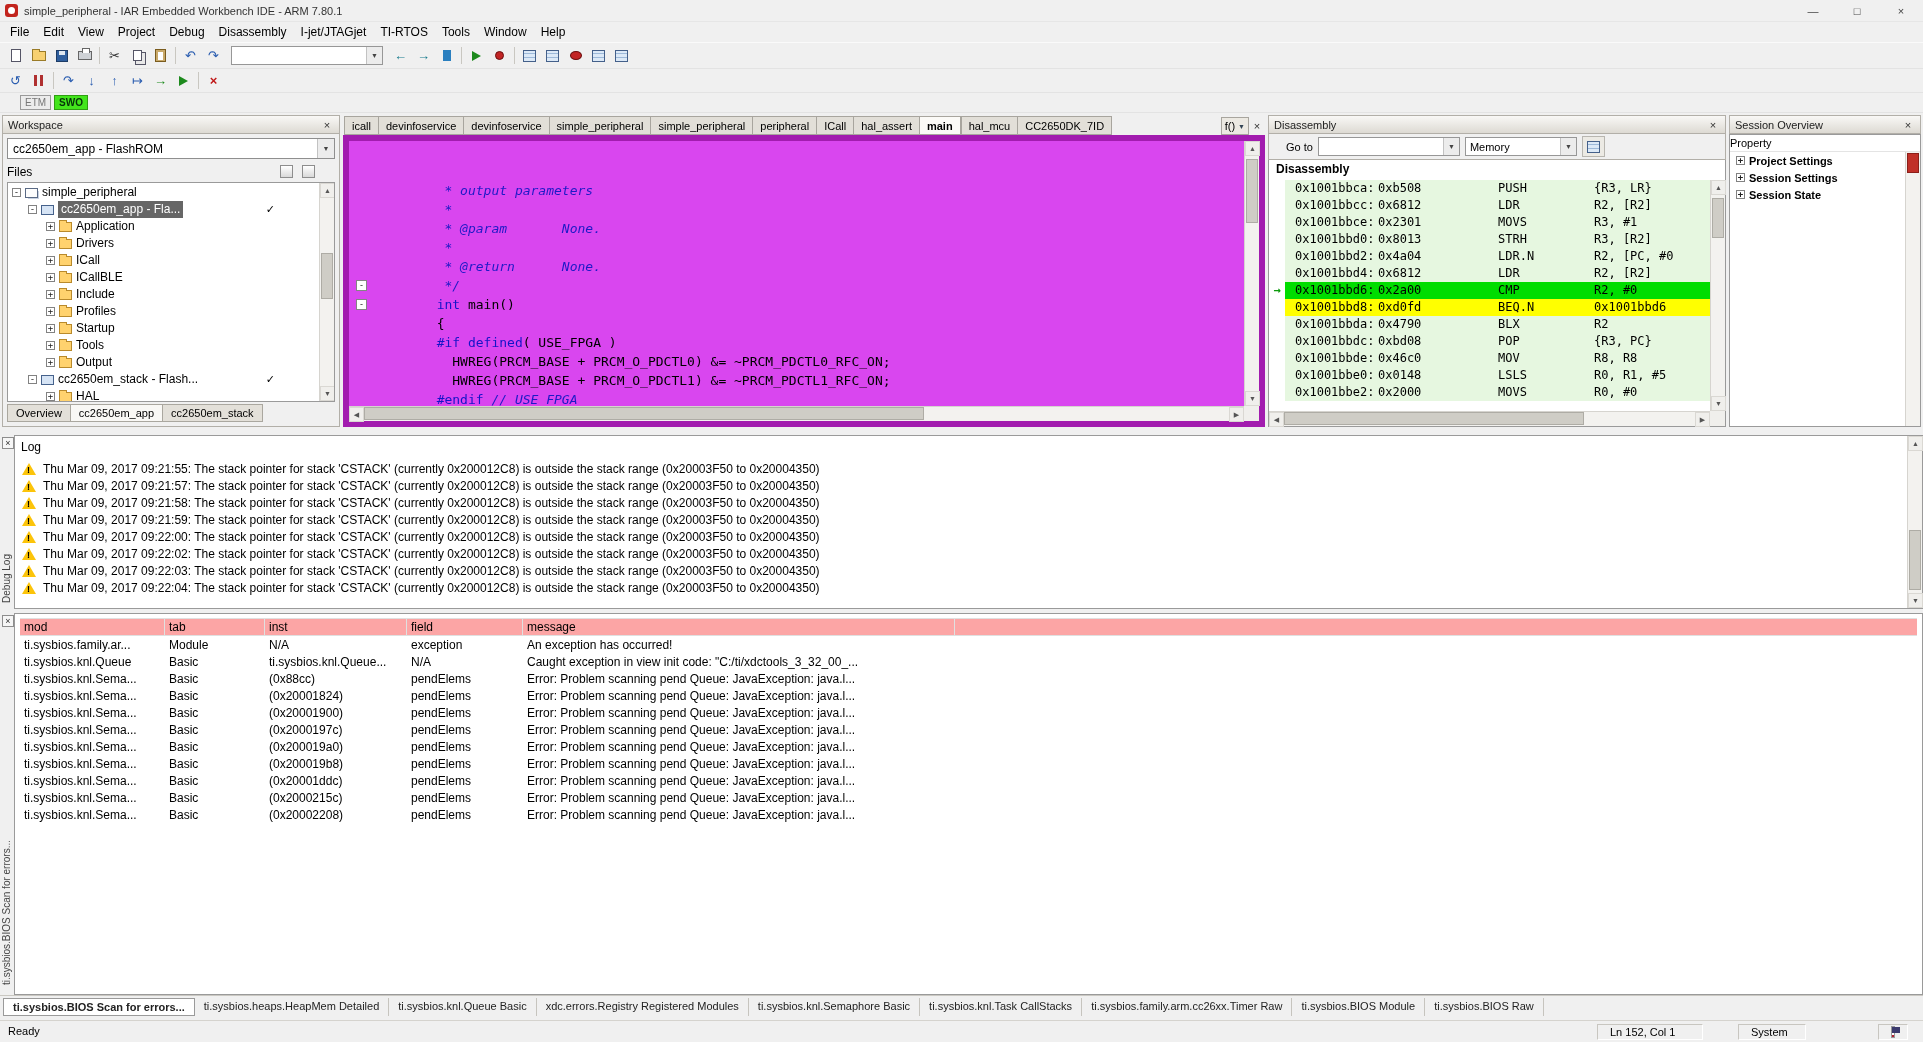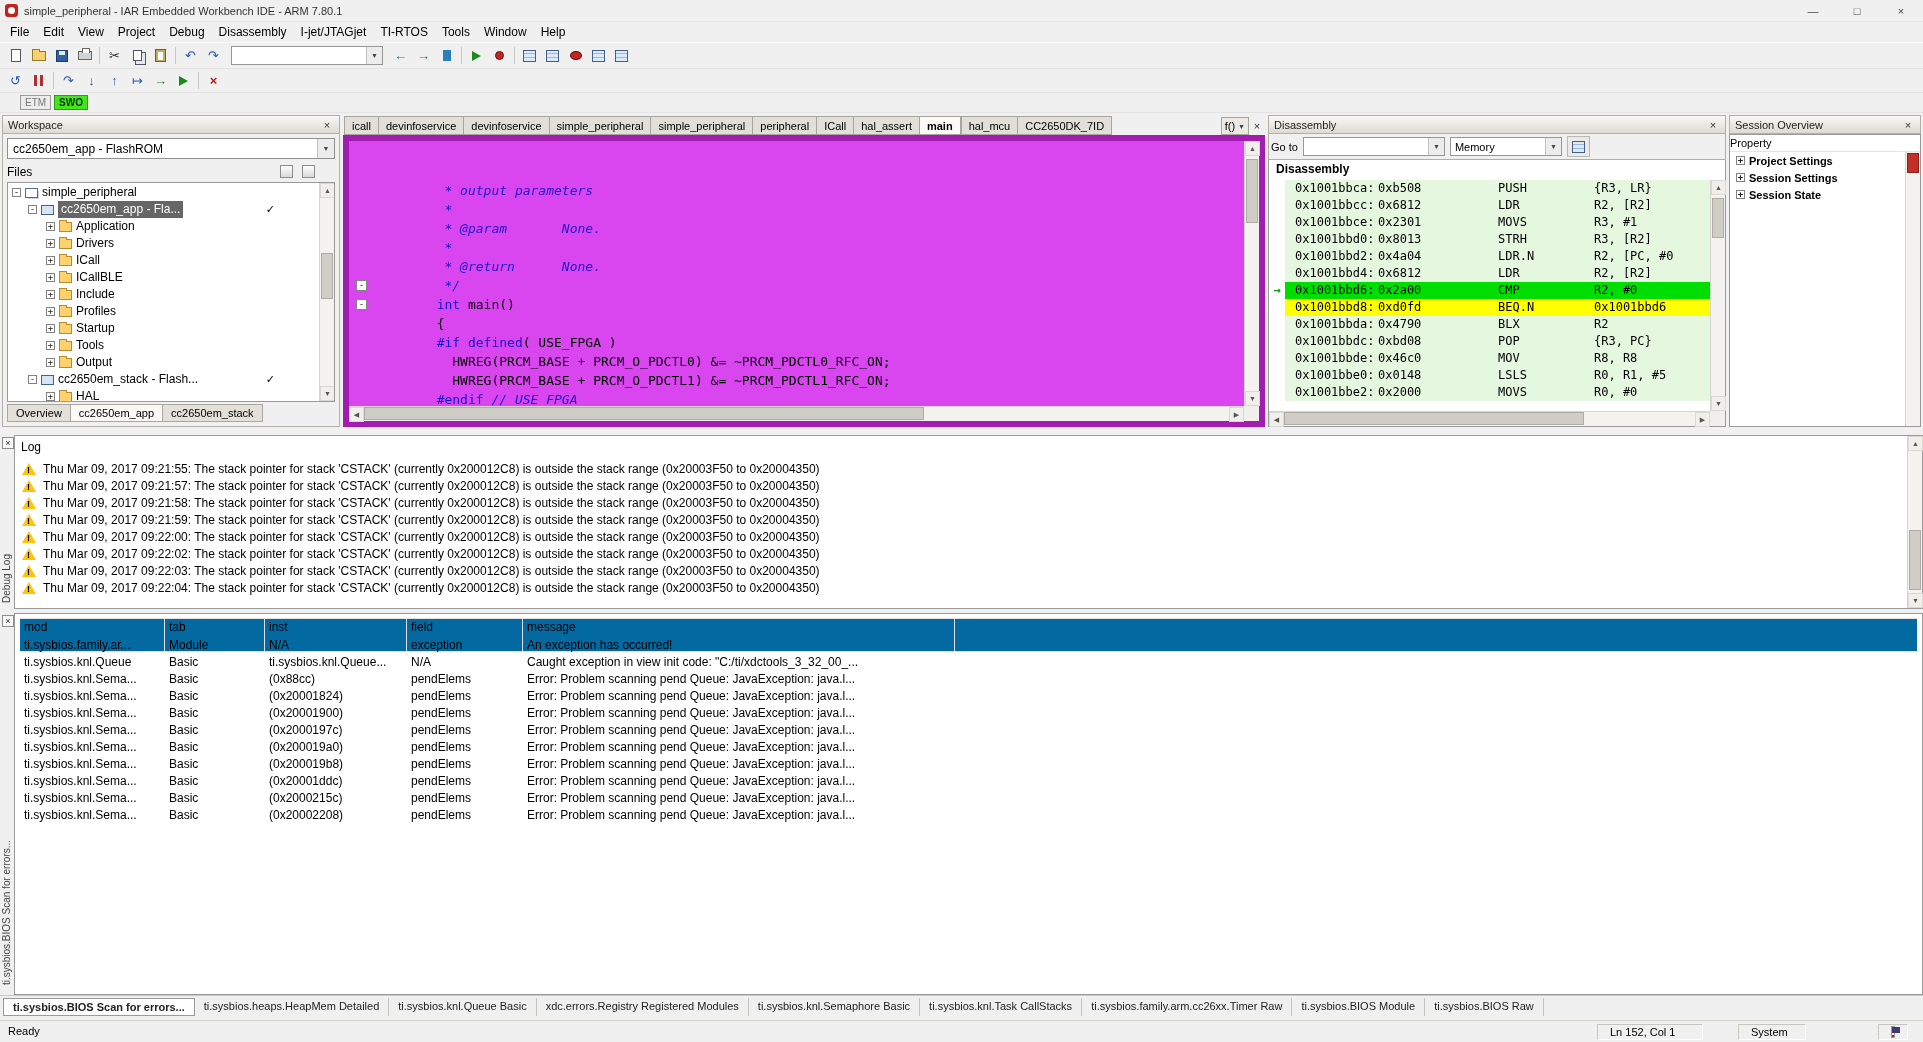--- a/index.html
+++ b/index.html
@@ -105,21 +105,21 @@
   .fold-box:not(:empty){border:1px solid #848484;background:#fff}
   .line-text{white-space:pre}
   .seg{white-space:pre}
   .cmt{color:#1d1ac6;font-style:italic}
   .kw{color:#1414c8}
   .ed-vscroll{top:0;right:0;bottom:15px}
   .ed-hscroll{left:0;right:15px;bottom:0}
 
   
   .dis-panel{position:absolute;left:1268px;top:115px;width:458px;height:312px}
-  .dis-toolbar{position:absolute;top:19px;left:0;right:0;height:26px;background:#f0f0f0;border:1px solid #b2afa8;border-top:none;display:flex;align-items:center;gap:5px;padding:0 2px;font-size:11px}
+  .dis-toolbar{position:absolute;top:19px;left:0;right:0;height:26px;background:#f0f0f0;border:1px solid #b2afa8;border-top:none;display:flex;align-items:center;gap:5px;padding:0 17px;font-size:11px}
   .dis-combo{height:19px;background:#fff;border:1px solid #979797;position:relative;display:flex;align-items:center;padding-left:4px;font-size:11px}
   .dis-combo.goto{width:142px}
   .dis-combo.mem{width:112px}
   .dis-iconbtn{width:23px;height:21px;display:flex;align-items:center;justify-content:center;border:1px solid #b8b6b0;background:#eceae4}
   .dis-body{position:absolute;top:45px;left:0;right:0;bottom:0;background:#fff;border:1px solid #9a9a9a;border-top:none}
   .dis-header{height:19px;line-height:19px;font-size:12px;font-weight:bold;padding-left:7px}
   .dis-rows{position:absolute;top:20px;left:0;right:15px;bottom:15px;overflow:hidden}
   .dis-row{height:17px;display:flex;font-family:"DejaVu Sans Mono",monospace;font-size:12px;line-height:17px;background:#fff;white-space:pre}
   .dis-gut{width:16px;flex:0 0 16px;background:#fff;text-align:center;color:#0d9a0d;font-weight:bold;font-size:12px;line-height:16px}
   .dis-main{flex:1;display:flex;background:#e6f7e0}
@@ -150,21 +150,21 @@
   .log-lines{position:absolute;top:24px;left:5px;right:17px;bottom:2px;overflow:hidden}
   .log-line{height:17px;display:flex;align-items:center;font-size:12px;white-space:nowrap}
   .warn-tri{display:inline-block;width:0;height:0;border-left:7px solid transparent;border-right:7px solid transparent;border-bottom:12px solid #fcc40a;position:relative;margin:0 7px 0 2px;flex:0 0 auto}
   .warn-mark{position:absolute;left:-2px;top:2px;font-size:9px;font-weight:bold;font-style:normal;color:#000}
   .log-vscroll{top:0;right:0;bottom:0}
 
   
   .rtos-panel{position:absolute;left:0;top:613px;width:1923px;height:382px;background:#f0f0f0}
   .rtos-vlabel{left:1px;bottom:10px}
   .rtos-content{position:absolute;left:14px;top:0;right:0;bottom:0;background:#fff;border:1px solid #9a9a9a}
-  .grid-header{position:absolute;top:4px;left:5px;right:5px;height:34px;display:flex;border-top:1px solid #e0e0e0;border-bottom:1px solid #e0e0e0;background:#0369a1;font-size:12px;line-height:17px}
+  .grid-header{position:absolute;top:4px;left:5px;right:5px;height:18px;display:flex;border-top:1px solid #e0e0e0;border-bottom:1px solid #e0e0e0;background:#fca5a5;font-size:12px;line-height:17px}
   .gh{border-right:1px solid #e0e0e0;padding-left:4px;overflow:hidden;white-space:nowrap}
   .grid-body{position:absolute;top:23px;left:5px;right:5px;bottom:4px;overflow:hidden}
   .grid-row{height:17px;display:flex;font-size:12px;line-height:17px}
   .gc{padding-left:4px;overflow:hidden;white-space:nowrap}
   .c-mod{width:145px;flex:0 0 145px}
   .c-tab{width:100px;flex:0 0 100px}
   .c-inst{width:142px;flex:0 0 142px}
   .c-field{width:116px;flex:0 0 116px}
   .c-msg{width:432px;flex:0 0 432px}
 

